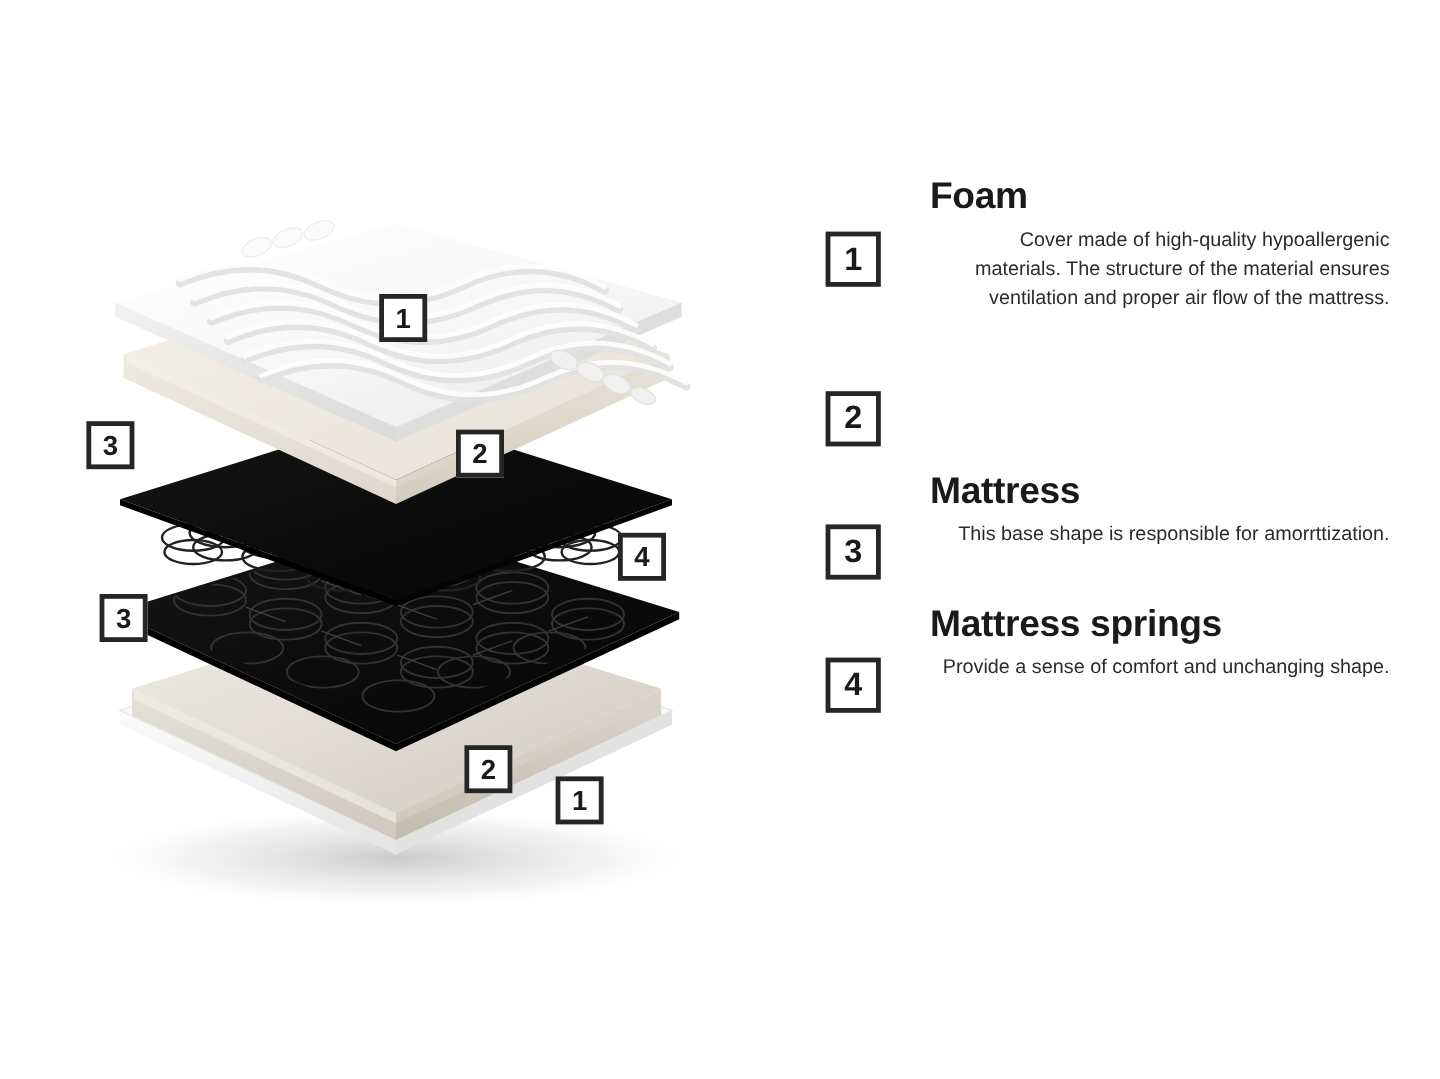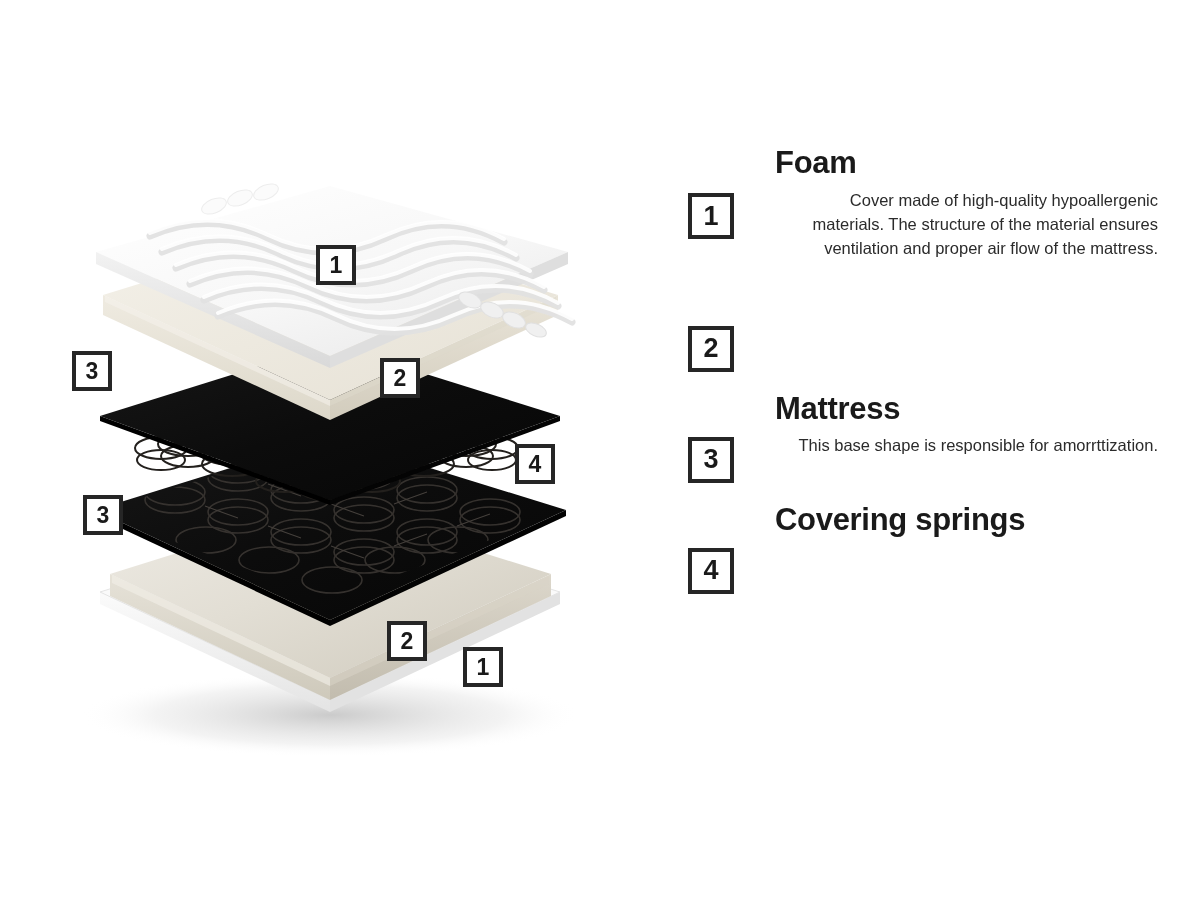--- a/index.html
+++ b/index.html
@@ -377,17 +377,18 @@
       <h2 class="legend-title">Mattress</h2>
       <p class="legend-desc">This base shape is responsible for amorrttization.</p>
     </div>
   </div>
 
   <div class="legend-row r4">
     <div class="badge-col">
       <div class="badge big">4</div>
     </div>
     <div class="legend-text">
-      <h2 class="legend-title">Covering springs</h2>
+      <h2 class="legend-title">Mattress springs</h2>
+      <p class="legend-desc">Provide a sense of comfort and unchanging shape.</p>
     </div>
   </div>
 
 </div>
 
 </body></html>

